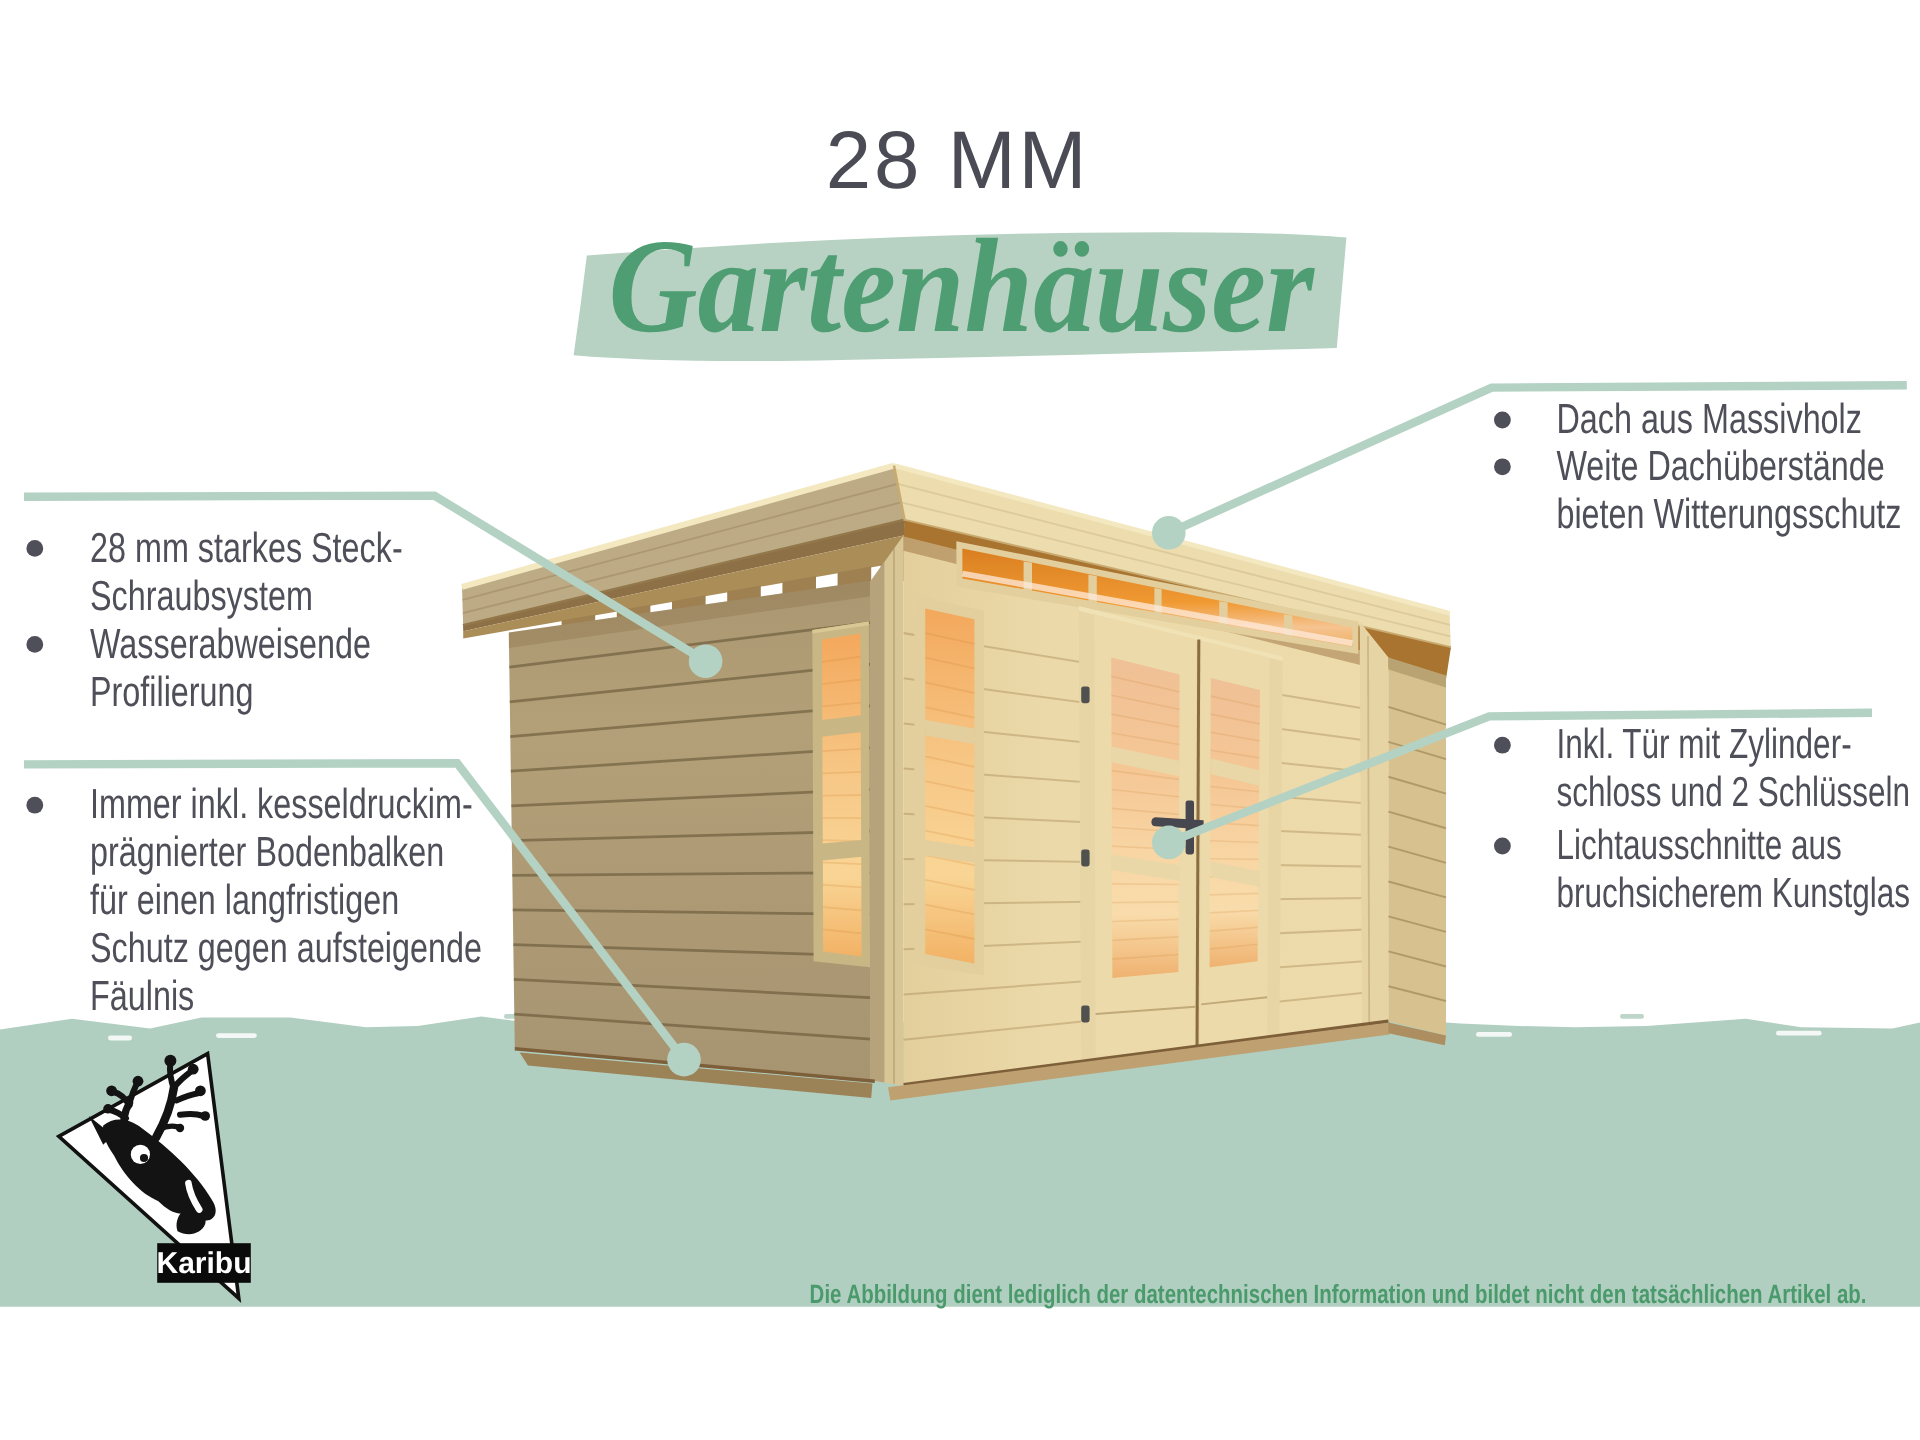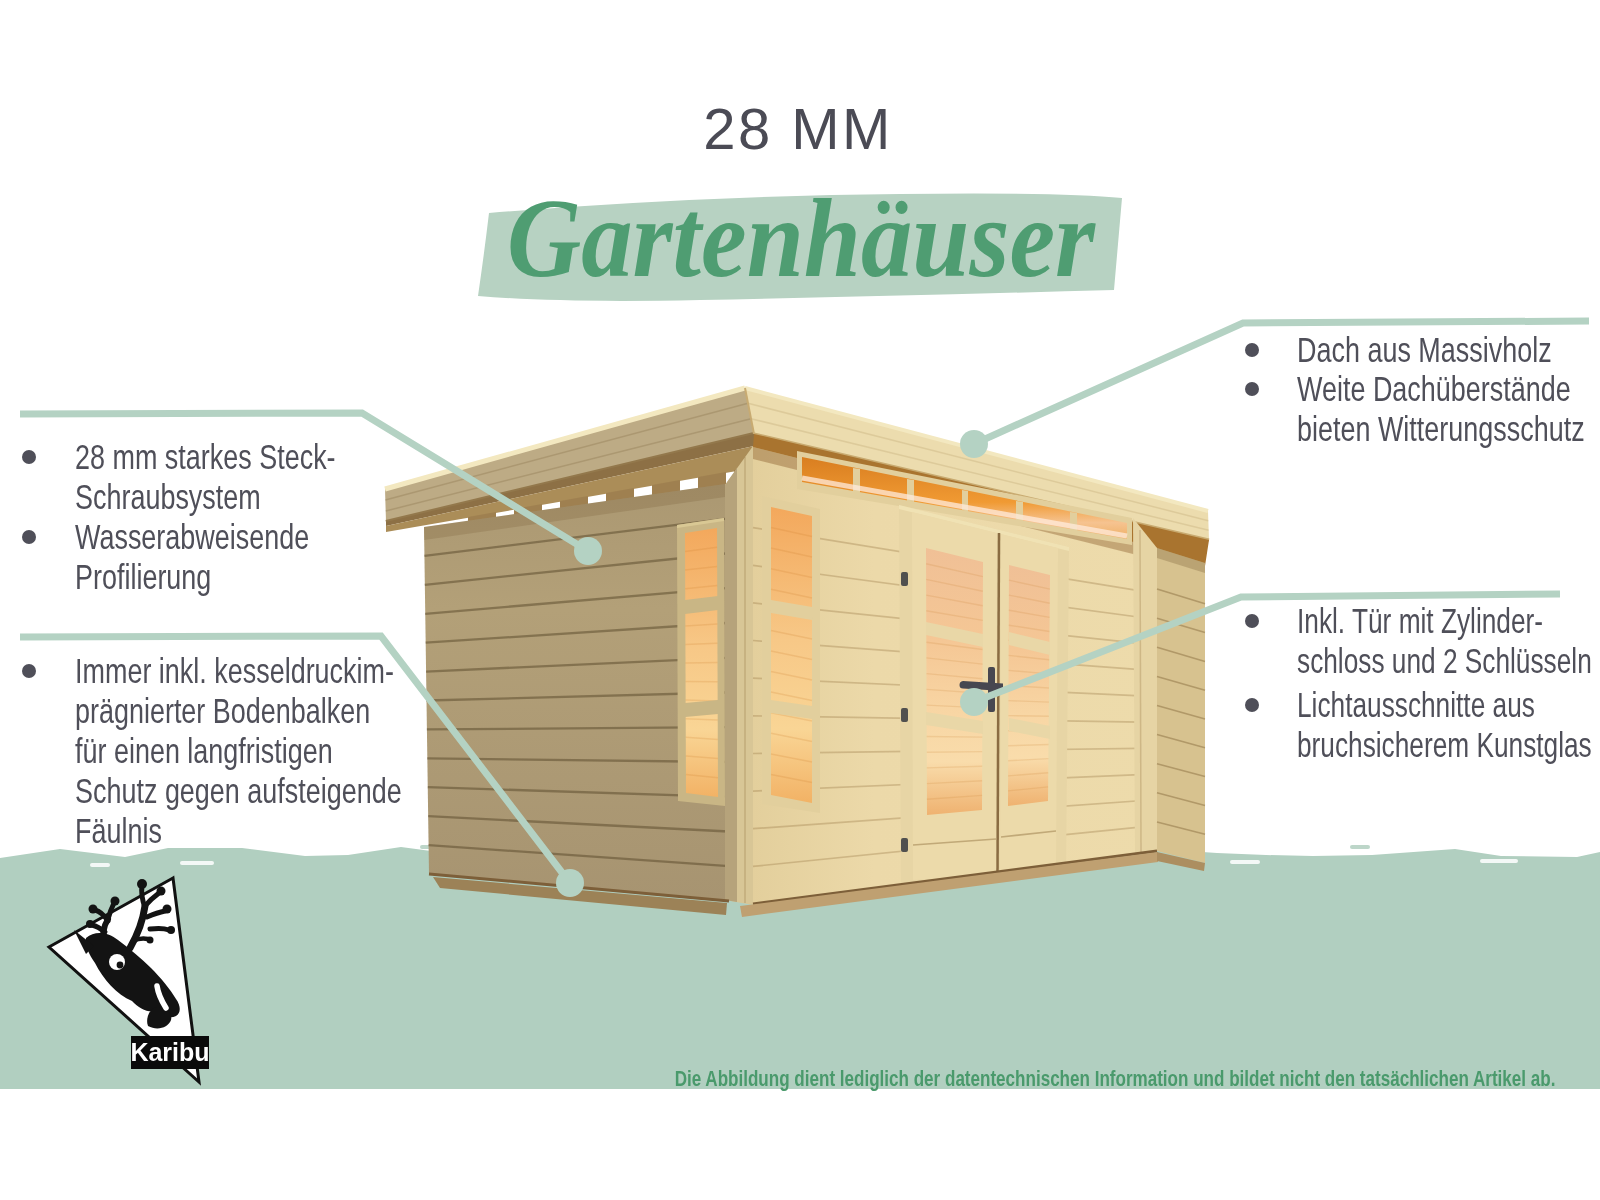--- a/index.html
+++ b/index.html
@@ -1,21 +1,21 @@
 <!DOCTYPE html>
 <html><head><meta charset="utf-8">
 <style>
   html,body{margin:0;padding:0;background:#ffffff;width:1600px;height:1200px;overflow:hidden;}
   body{font-family:"Liberation Sans", sans-serif;position:relative;}
   .txt{position:absolute;color:#4f4f59;font-size:35px;line-height:40px;white-space:nowrap;transform:scaleX(0.77);transform-origin:left top;}
   .blt{position:absolute;width:14px;height:14px;border-radius:50%;background:#4f4f59;}
 </style></head>
 <body>
 
-<div style="position:absolute;left:0;top:95px;width:1596px;text-align:center;color:#4b4b55;font-size:58px;letter-spacing:2.4px;">28 MM</div>
+<div style="position:absolute;left:0;top:95px;width:1596px;text-align:center;color:#4b4b55;font-size:68px;letter-spacing:2.4px;">28 MM</div>
 
 <svg width="1600" height="1200" viewBox="0 0 1600 1200" style="position:absolute;left:0;top:0;">
 
 <path d="M489,213 Q700,196 900,194 Q1060,192 1122,198 L1114,290 Q900,296 700,300 Q560,303 478,296 Q484,255 489,213 Z" fill="#b7d2c2"></path>
 
 <text transform="translate(801,276) scale(1,0.8)" x="0" y="0" text-anchor="middle" font-family="Liberation Serif, serif" font-style="italic" font-weight="bold" font-size="140" fill="#4f9d72" textLength="588" lengthAdjust="spacingAndGlyphs">Gartenhäuser</text>
 
 <path d="M0,858 L60,849 L125,857 L168,848 L242,848 L305,856 L348,855 L401,847 L446,853 L512,848 L567,848 L642,853 L685,856 L732,850 L812,857 L889,847 L965,856 L1030,847 L1084,847 L1159,849 L1217,853 L1266,855 L1313,856 L1372,855 L1455,849 L1501,856 L1577,857 L1600,852 L1600,854 L1600,1089 L0,1089 Z" fill="#b1cfc0"></path>
 <g>
       <rect x="180" y="861" width="34" height="4" rx="2" fill="#ffffff" opacity="0.85"></rect>

